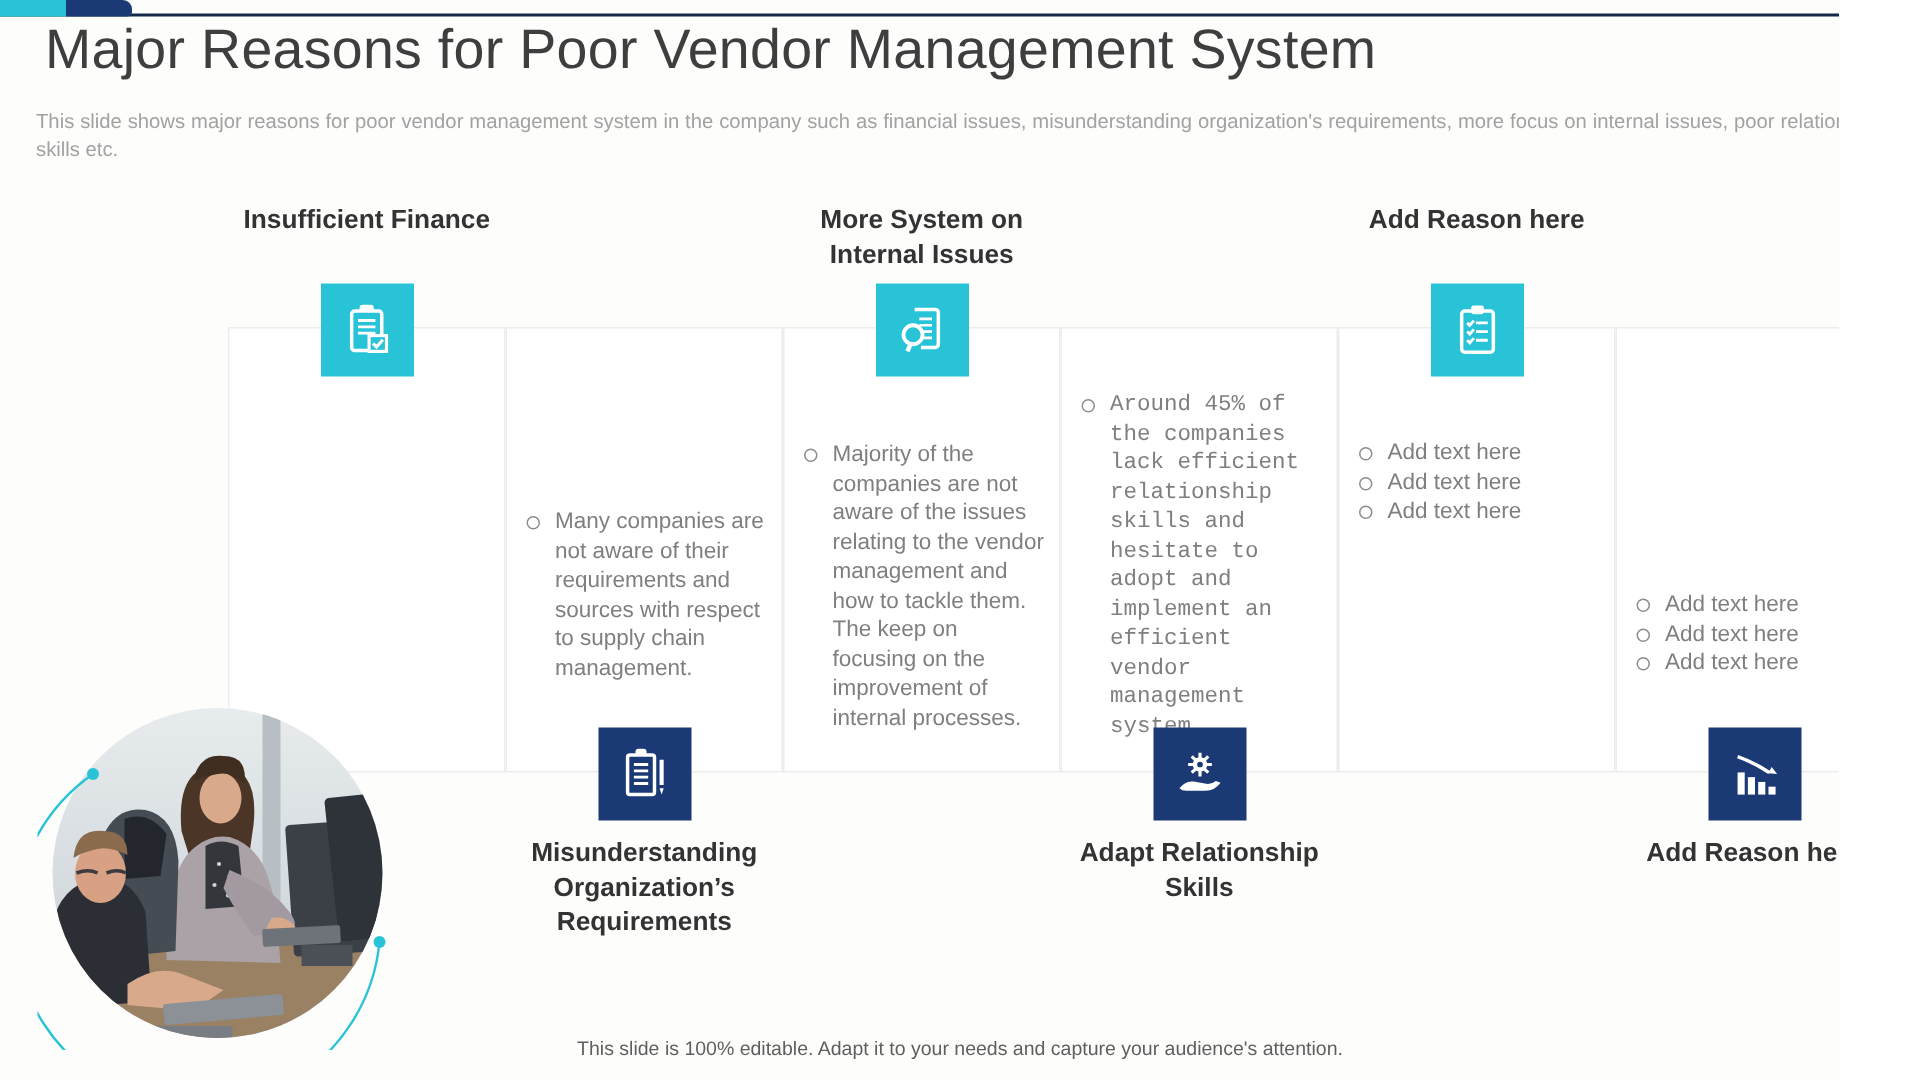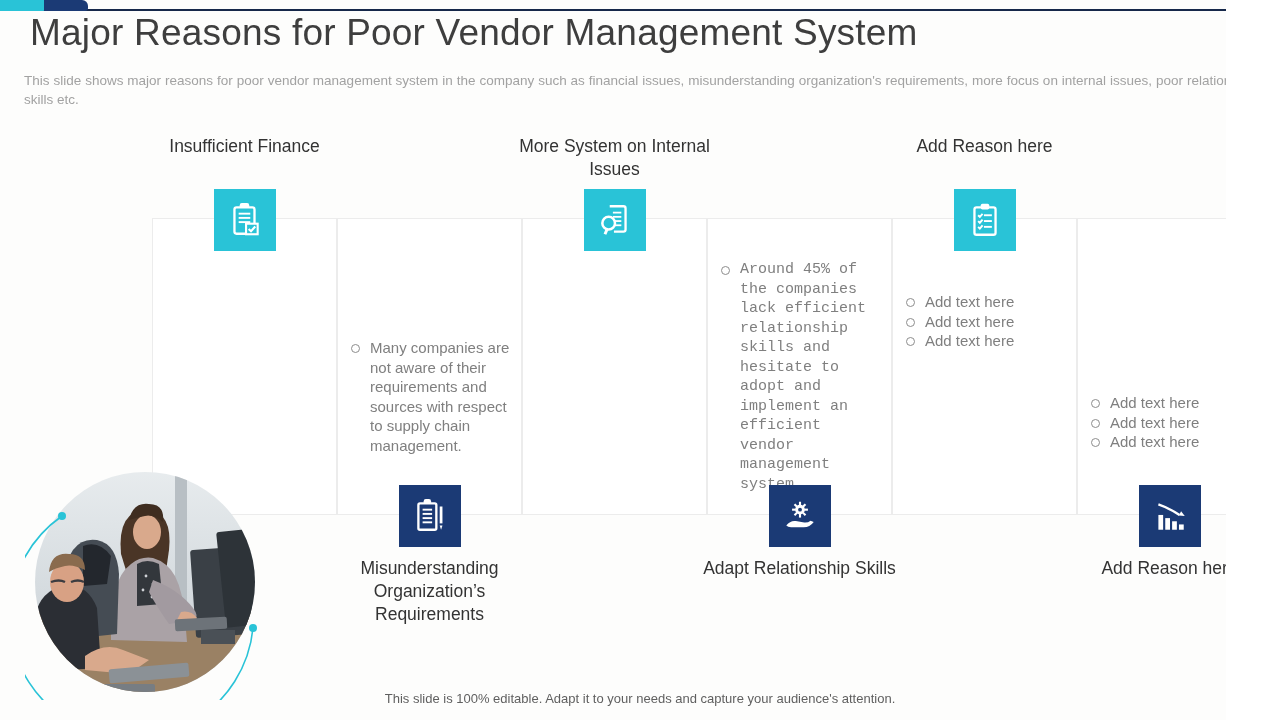--- a/index.html
+++ b/index.html
@@ -23,21 +23,21 @@
   .topbar .seg-cyan{position:absolute;top:0;left:0;width:46px;height:11px;background:var(--cyan);border-radius:0 0 3px 0;}
   .topbar .seg-navy{position:absolute;top:0;left:44px;width:44px;height:11px;background:var(--navy);border-radius:0 6px 3px 0;}
 
   .title{position:absolute;left:30px;top:12px;width:1100px;font-size:37px;font-weight:500;color:var(--title);letter-spacing:.2px;}
   .subtitle{position:absolute;left:24px;top:71px;width:1232px;font-size:13.5px;line-height:19px;color:var(--muted);text-align:justify;}
 
   
   .columns{position:absolute;left:152px;top:133px;width:1110px;height:500px;display:grid;grid-template-columns:repeat(6,1fr);}
   .col{position:relative;}
   .col-box{position:absolute;left:0;right:0;top:85px;height:297px;background:#ffffff;border:1px solid var(--border);}
-  .col-heading{position:absolute;left:-8px;right:-8px;text-align:center;font-weight:normal;font-size:17.5px;line-height:23px;color:var(--heading);}
+  .col-heading{position:absolute;left:-8px;right:-8px;text-align:center;font-weight:bold;font-size:17.5px;line-height:23px;color:var(--heading);}
   .heading-top{top:2px;}
   .heading-bottom{top:424px;}
   .icon-tile{position:absolute;left:50%;transform:translateX(-50%);width:62px;height:62px;display:flex;align-items:center;justify-content:center;z-index:2;}
   .icon-tile.cyan{background:var(--cyan);}
   .icon-tile.navy{background:var(--navy);}
   .top .icon-tile{top:56px;}
   .bottom .icon-tile{top:352px;}
 
   .bullets{position:absolute;left:12px;right:9px;list-style:none;z-index:1;}
   .bullets li{position:relative;padding-left:21px;font-size:15px;line-height:19.5px;color:var(--body);}
@@ -113,20 +113,23 @@
         <svg width="38" height="38" viewBox="0 0 36 36">
           <path d="M13 5 h13 a2 2 0 0 1 2 2 v20 a2 2 0 0 1-2 2 h-9" fill="none" stroke="#fff" stroke-width="2.2"></path>
           <line x1="16" y1="11" x2="24" y2="11" stroke="#fff" stroke-width="1.7"></line>
           <line x1="16" y1="15" x2="24" y2="15" stroke="#fff" stroke-width="1.7"></line>
           <line x1="18" y1="19" x2="24" y2="19" stroke="#fff" stroke-width="1.7"></line>
           <line x1="18" y1="23" x2="24" y2="23" stroke="#fff" stroke-width="1.7"></line>
           <circle cx="12" cy="21" r="6" fill="none" stroke="#fff" stroke-width="2.4"></circle>
           <line x1="10.5" y1="26.8" x2="8.5" y2="31.5" stroke="#fff" stroke-width="2.8"></line>
         </svg>
       </div>
+      <ul class="bullets">
+          <li>Majority of the companies are not aware of the issues relating to the vendor management and how to tackle them. The keep on focusing on the improvement of internal processes.</li>
+        </ul>
     </div>
 
     <div class="col col-4 bottom">
       <div class="col-box"></div>
       <ul class="bullets">
           <li>Around 45% of the companies lack efficient relationship skills and hesitate to adopt and implement an efficient vendor management system.</li>
         </ul>
       <div class="icon-tile navy">
         <svg width="38" height="38" viewBox="0 0 36 36">
           <g stroke="#fff" stroke-width="2">

